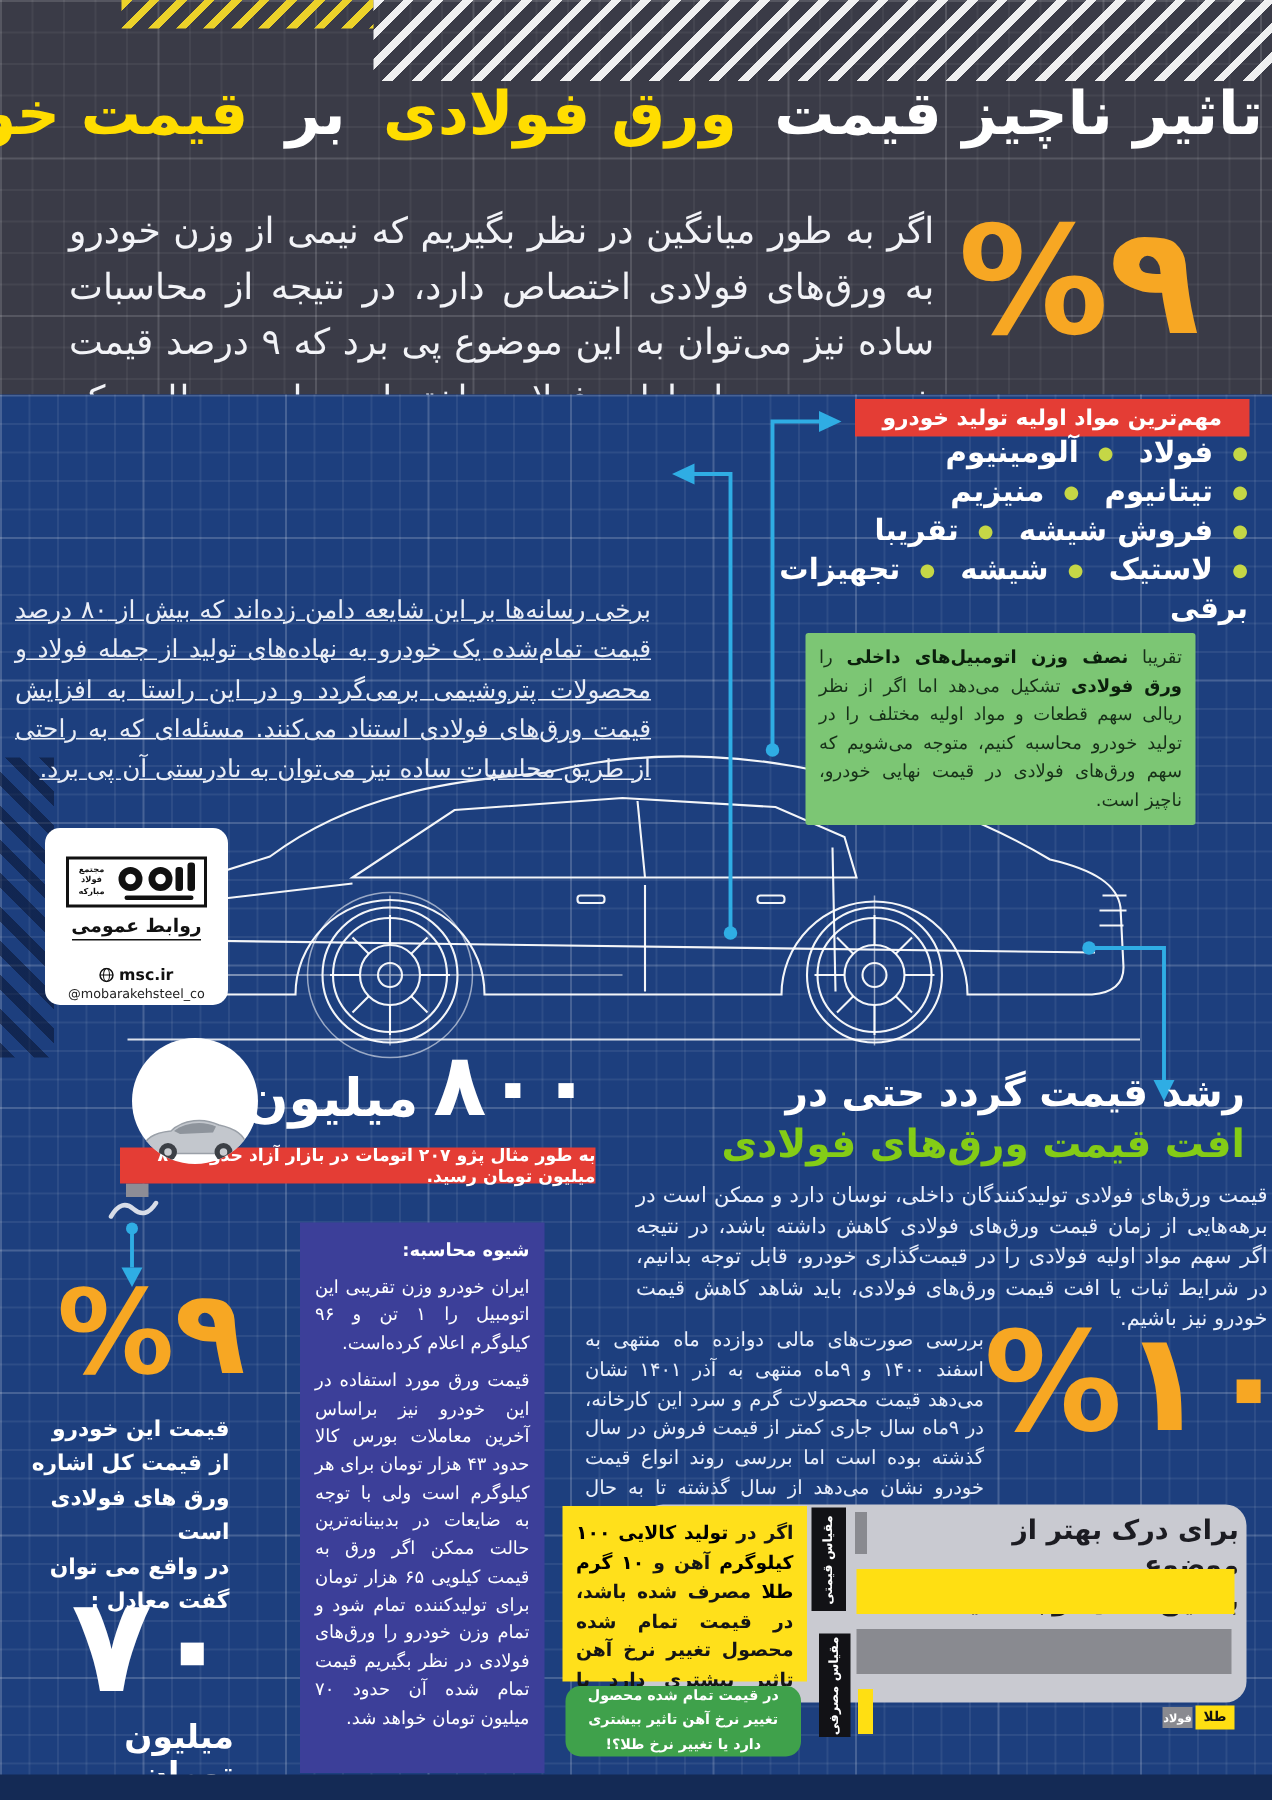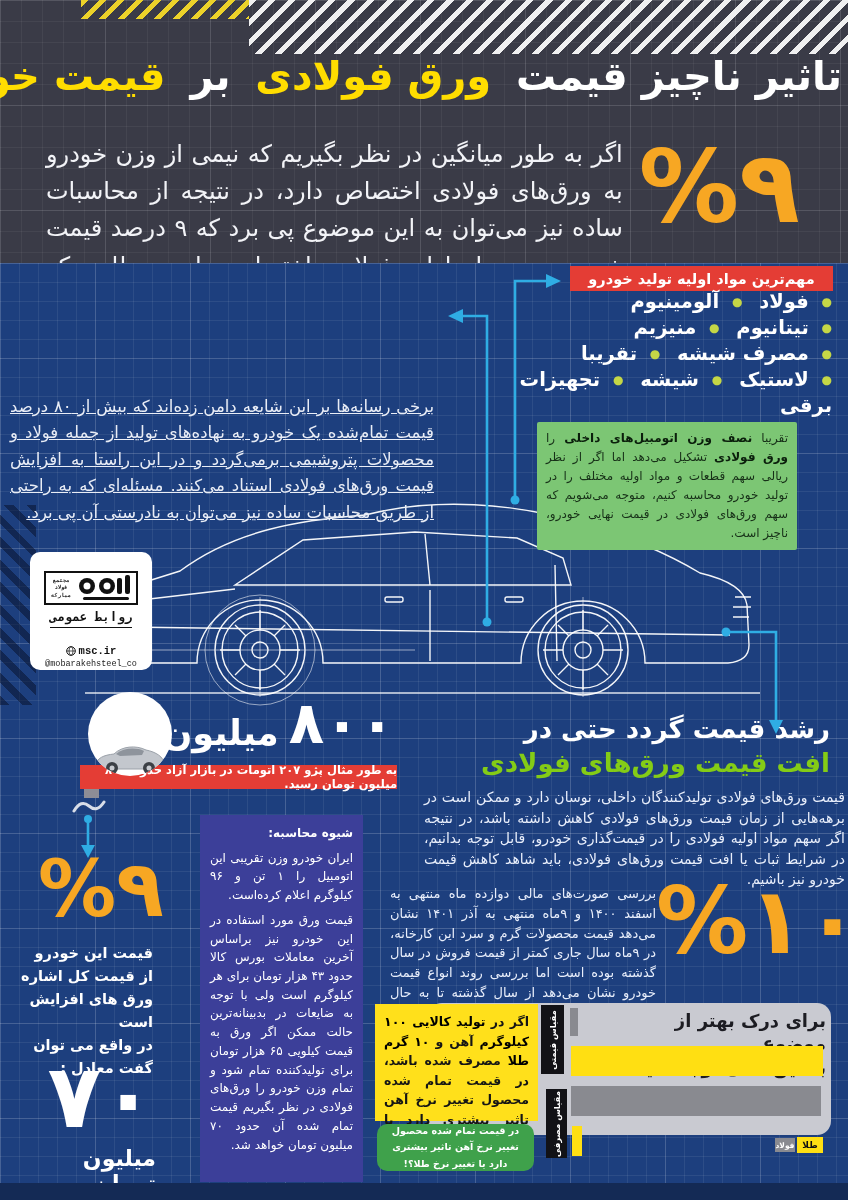--- a/index.html
+++ b/index.html
@@ -52,21 +52,21 @@
 
   .know-h{position:absolute;left:30px;top:286px;width:404px;direction:rtl;text-align:right;
     color:#fff;font-weight:bold;font-size:30px;line-height:1.5;}
   .know-p{position:absolute;left:10px;top:394px;width:424px;direction:rtl;text-align:justify;
     color:#e9edf6;font-size:16.5px;line-height:1.6;margin:0;text-decoration:underline;}
 
   .car-svg{position:absolute;left:85px;top:485px;}
   .conn{position:absolute;left:0;top:0;width:848px;height:1200px;pointer-events:none;}
 
   .logo-card{position:absolute;left:30px;top:552px;width:122px;height:118px;background:#fff;border-radius:10px;
-    display:flex;flex-direction:column;align-items:center;padding:19px 6px 6px;color:#111;z-index:3;font-family:Liberation Mono, monospace;}
+    display:flex;flex-direction:column;align-items:center;padding:19px 6px 6px;color:#111;z-index:3;}
   .logo-mark{border:2px solid #111;width:94px;height:42px;display:flex;align-items:center;justify-content:center;gap:4px;direction:rtl;}
   .logo-co{font-size:5.5px;font-weight:bold;line-height:1.3;text-align:center;direction:rtl;width:24px;}
   .logo-dept{font-weight:bold;font-size:12.5px;margin-top:4px;direction:rtl;border-bottom:1px solid #111;padding-bottom:2px;}
   .logo-site{font-size:10.5px;font-weight:bold;display:flex;align-items:center;gap:3px;margin-top:17px;direction:ltr;}
   .logo-handle{font-size:8.5px;color:#222;margin-top:2px;direction:ltr;}
 
   .photo{position:absolute;left:88px;top:692px;width:84px;height:84px;border-radius:50%;background:#fff;
     display:flex;align-items:flex-end;justify-content:center;overflow:hidden;z-index:4;}
   .amount{position:absolute;left:205px;top:694px;width:190px;display:flex;direction:rtl;align-items:flex-end;gap:10px;color:#fff;font-weight:bold;z-index:2;}
   .amount .big{font-size:58px;line-height:1;direction:ltr;}
@@ -208,21 +208,21 @@
       <span class="itm" data-name="material-item">آلومینیوم</span>
     </div>
     <div class="mat-row" data-name="materials-row">
       <span class="bullet" data-name="bullet-icon">●</span>
       <span class="itm" data-name="material-item">تیتانیوم</span>
       <span class="bullet" data-name="bullet-icon">●</span>
       <span class="itm" data-name="material-item">منیزیم</span>
     </div>
     <div class="mat-row" data-name="materials-row">
       <span class="bullet" data-name="bullet-icon">●</span>
-      <span class="itm" data-name="material-item">مصرف شیشه</span>
+      <span class="itm" data-name="material-item">فروش شیشه</span>
       <span class="bullet" data-name="bullet-icon">●</span>
       <span class="itm" data-name="material-item">تقریبا</span>
     </div>
     <div class="mat-row" data-name="materials-row">
       <span class="bullet" data-name="bullet-icon">●</span>
       <span class="itm" data-name="material-item">لاستیک</span>
       <span class="bullet" data-name="bullet-icon">●</span>
       <span class="itm" data-name="material-item">شیشه</span>
       <span class="bullet" data-name="bullet-icon">●</span>
       <span class="itm" data-name="material-item">تجهیزات برقی</span>
@@ -293,21 +293,21 @@
   <div class="calc" data-name="calc-method-box">
     <p class="calc-label" data-name="calc-method-label">شیوه محاسبه:</p>
     <p data-name="calc-paragraph-1">ایران خودرو وزن تقریبی این اتومبیل را ۱ تن و ۹۶ کیلوگرم اعلام کرده‌است.</p>
     <p data-name="calc-paragraph-2">قیمت ورق مورد استفاده در این خودرو نیز براساس آخرین معاملات بورس کالا حدود ۴۳ هزار تومان برای هر کیلوگرم است ولی با توجه به ضایعات در بدبینانه‌ترین حالت ممکن اگر ورق به قیمت کیلویی ۶۵ هزار تومان برای تولیدکننده تمام شود و تمام وزن خودرو را ورق‌های فولادی در نظر بگیریم قیمت تمام شده آن حدود ۷۰ میلیون تومان خواهد شد.</p>
   </div>
 
   <div class="nine-pct" data-name="nine-percent-share">%۹</div>
   <div class="nine-lines" data-name="nine-share-caption">
     <div data-name="caption-line">قیمت این خودرو</div>
     <div data-name="caption-line">از قیمت کل اشاره</div>
-    <div data-name="caption-line">ورق های افزایش است</div>
+    <div data-name="caption-line">ورق های فولادی است</div>
     <div data-name="caption-line">در واقع می توان</div>
     <div data-name="caption-line">گفت معادل :</div>
   </div>
   <div class="seventy" data-name="seventy-value">۷۰</div>
   <div class="seventy-unit" data-name="seventy-unit">میلیون تومان</div>
 
   <div class="panel" data-name="example-panel"></div>
   <div class="panel-h" data-name="example-heading">
     <div data-name="example-heading-line-1">برای درک بهتر از موضوع</div>
     <div data-name="example-heading-line-2">به این مثال توجه کنید!</div>

